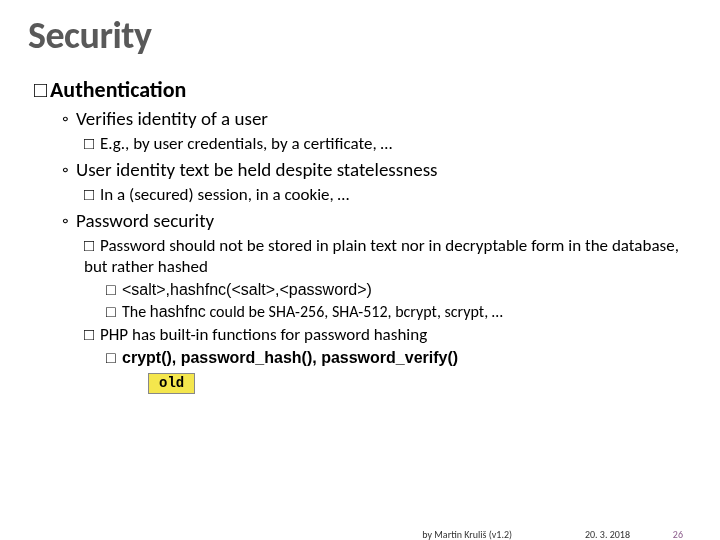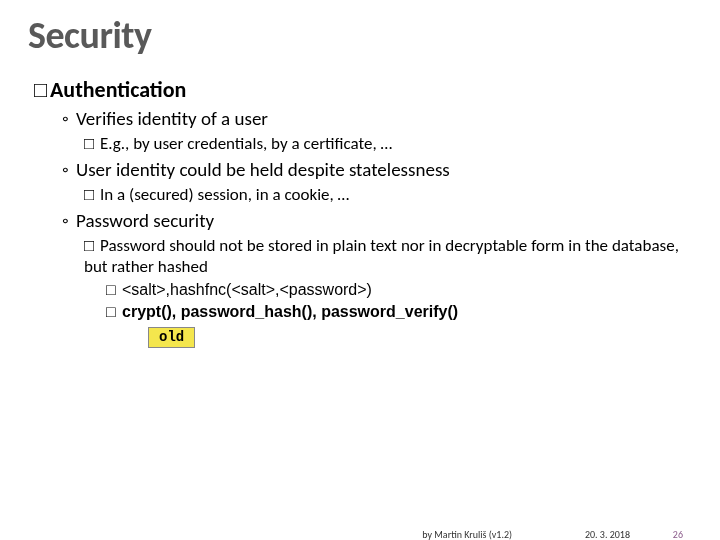--- a/index.html
+++ b/index.html
@@ -94,34 +94,40 @@
     </div>
 
     <div class="lvl2">
       <span class="diamond">◦</span><span>Verifies identity of a user</span>
     </div>
     <div class="lvl3">
       <span class="mark">□</span><span>E.g., by user credentials, by a certificate, …</span>
     </div>
 
     <div class="lvl2">
-      <span class="diamond">◦</span><span>User identity could be held despite statelessness</span>
+      <span class="diamond">◦</span><span>User identity text be held despite statelessness</span>
     </div>
     <div class="lvl3">
       <span class="mark">□</span><span>In a (secured) session, in a cookie, …</span>
     </div>
 
     <div class="lvl2">
       <span class="diamond">◦</span><span>Password security</span>
     </div>
     <div class="lvl3">
       <span class="mark">□</span><span>Password should not be stored in plain text nor in decryptable form in the database, but rather hashed</span>
     </div>
     <div class="lvl4">
       <span class="mark">□</span><span class="mono">&lt;salt&gt;,hashfnc(&lt;salt&gt;,&lt;password&gt;)</span>
+    </div>
+    <div class="lvl4">
+      <span class="mark">□</span><span>The </span><span class="mono">hashfnc</span><span> could be SHA-256, SHA-512, bcrypt, scrypt, …</span>
+    </div>
+    <div class="lvl3">
+      <span class="mark">□</span><span>PHP has built-in functions for password hashing</span>
     </div>
     <div class="lvl4">
       <span class="mark">□</span><b class="mono">crypt(), password_hash(), password_verify()</b>
     </div>
 
     <div class="old-badge">old</div>
   </div>
 
   <div class="footer">
     <span class="footer-credit">by Martin Kruliš (v1.2)</span>

